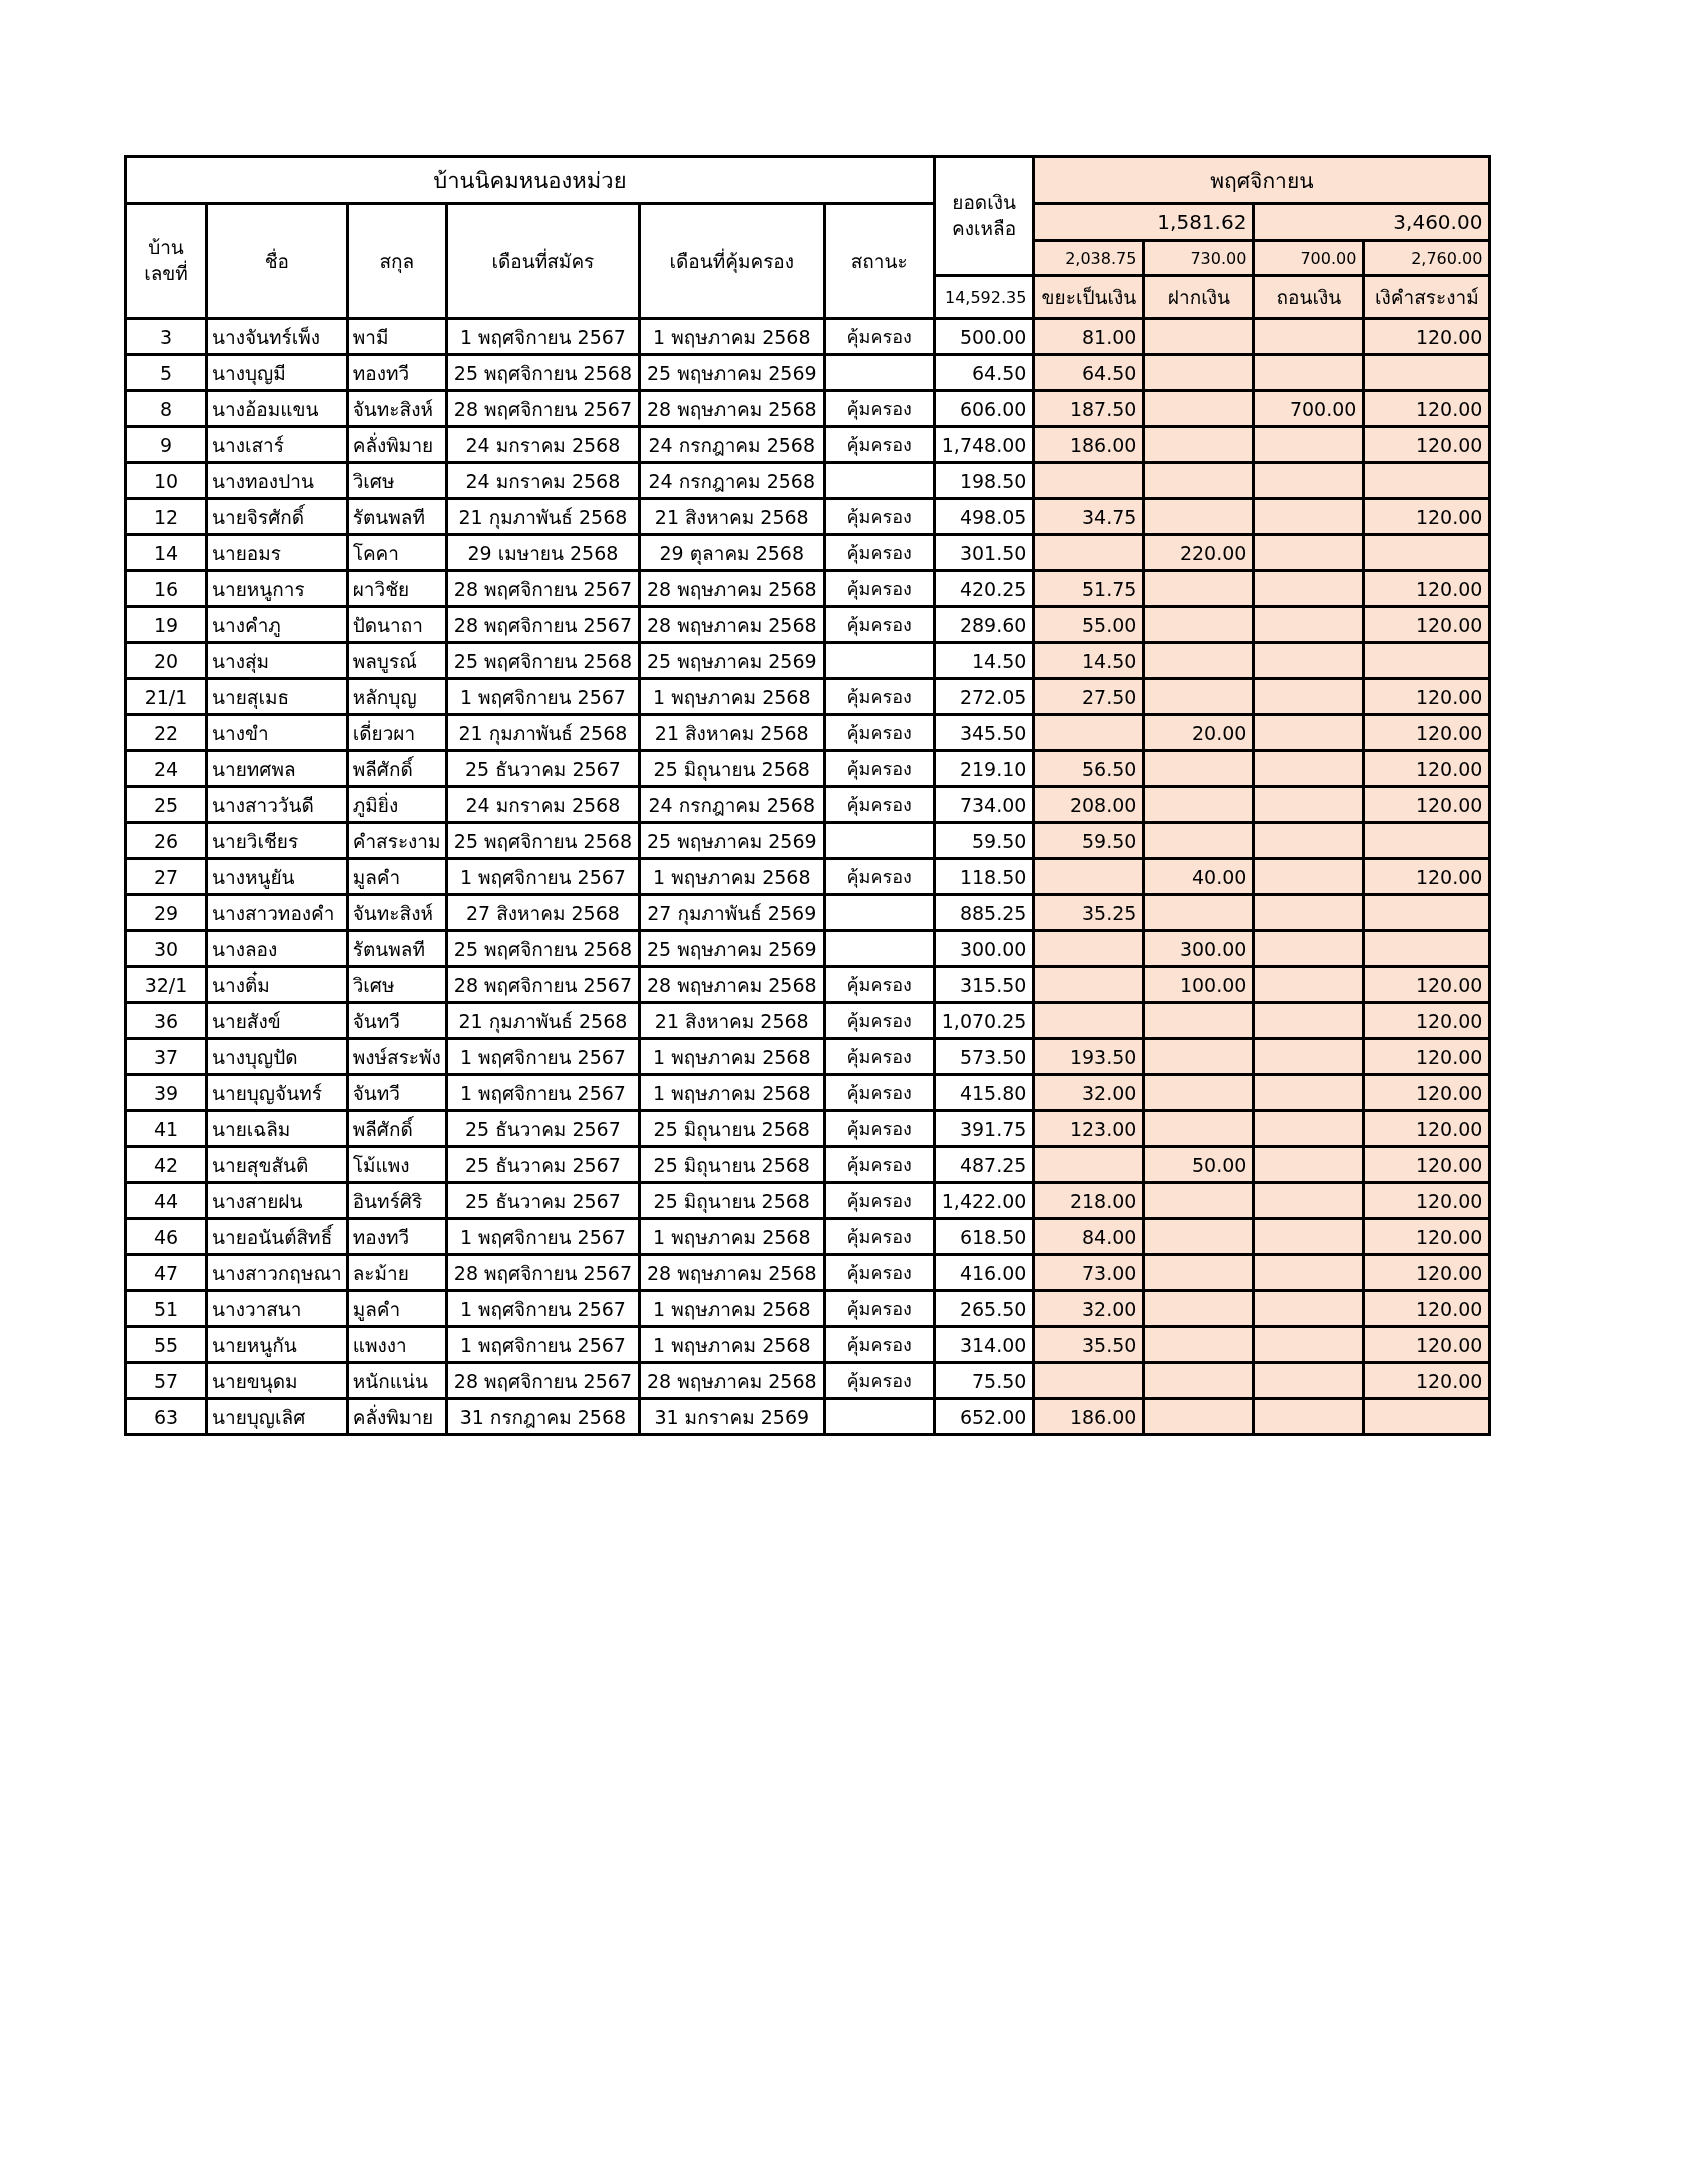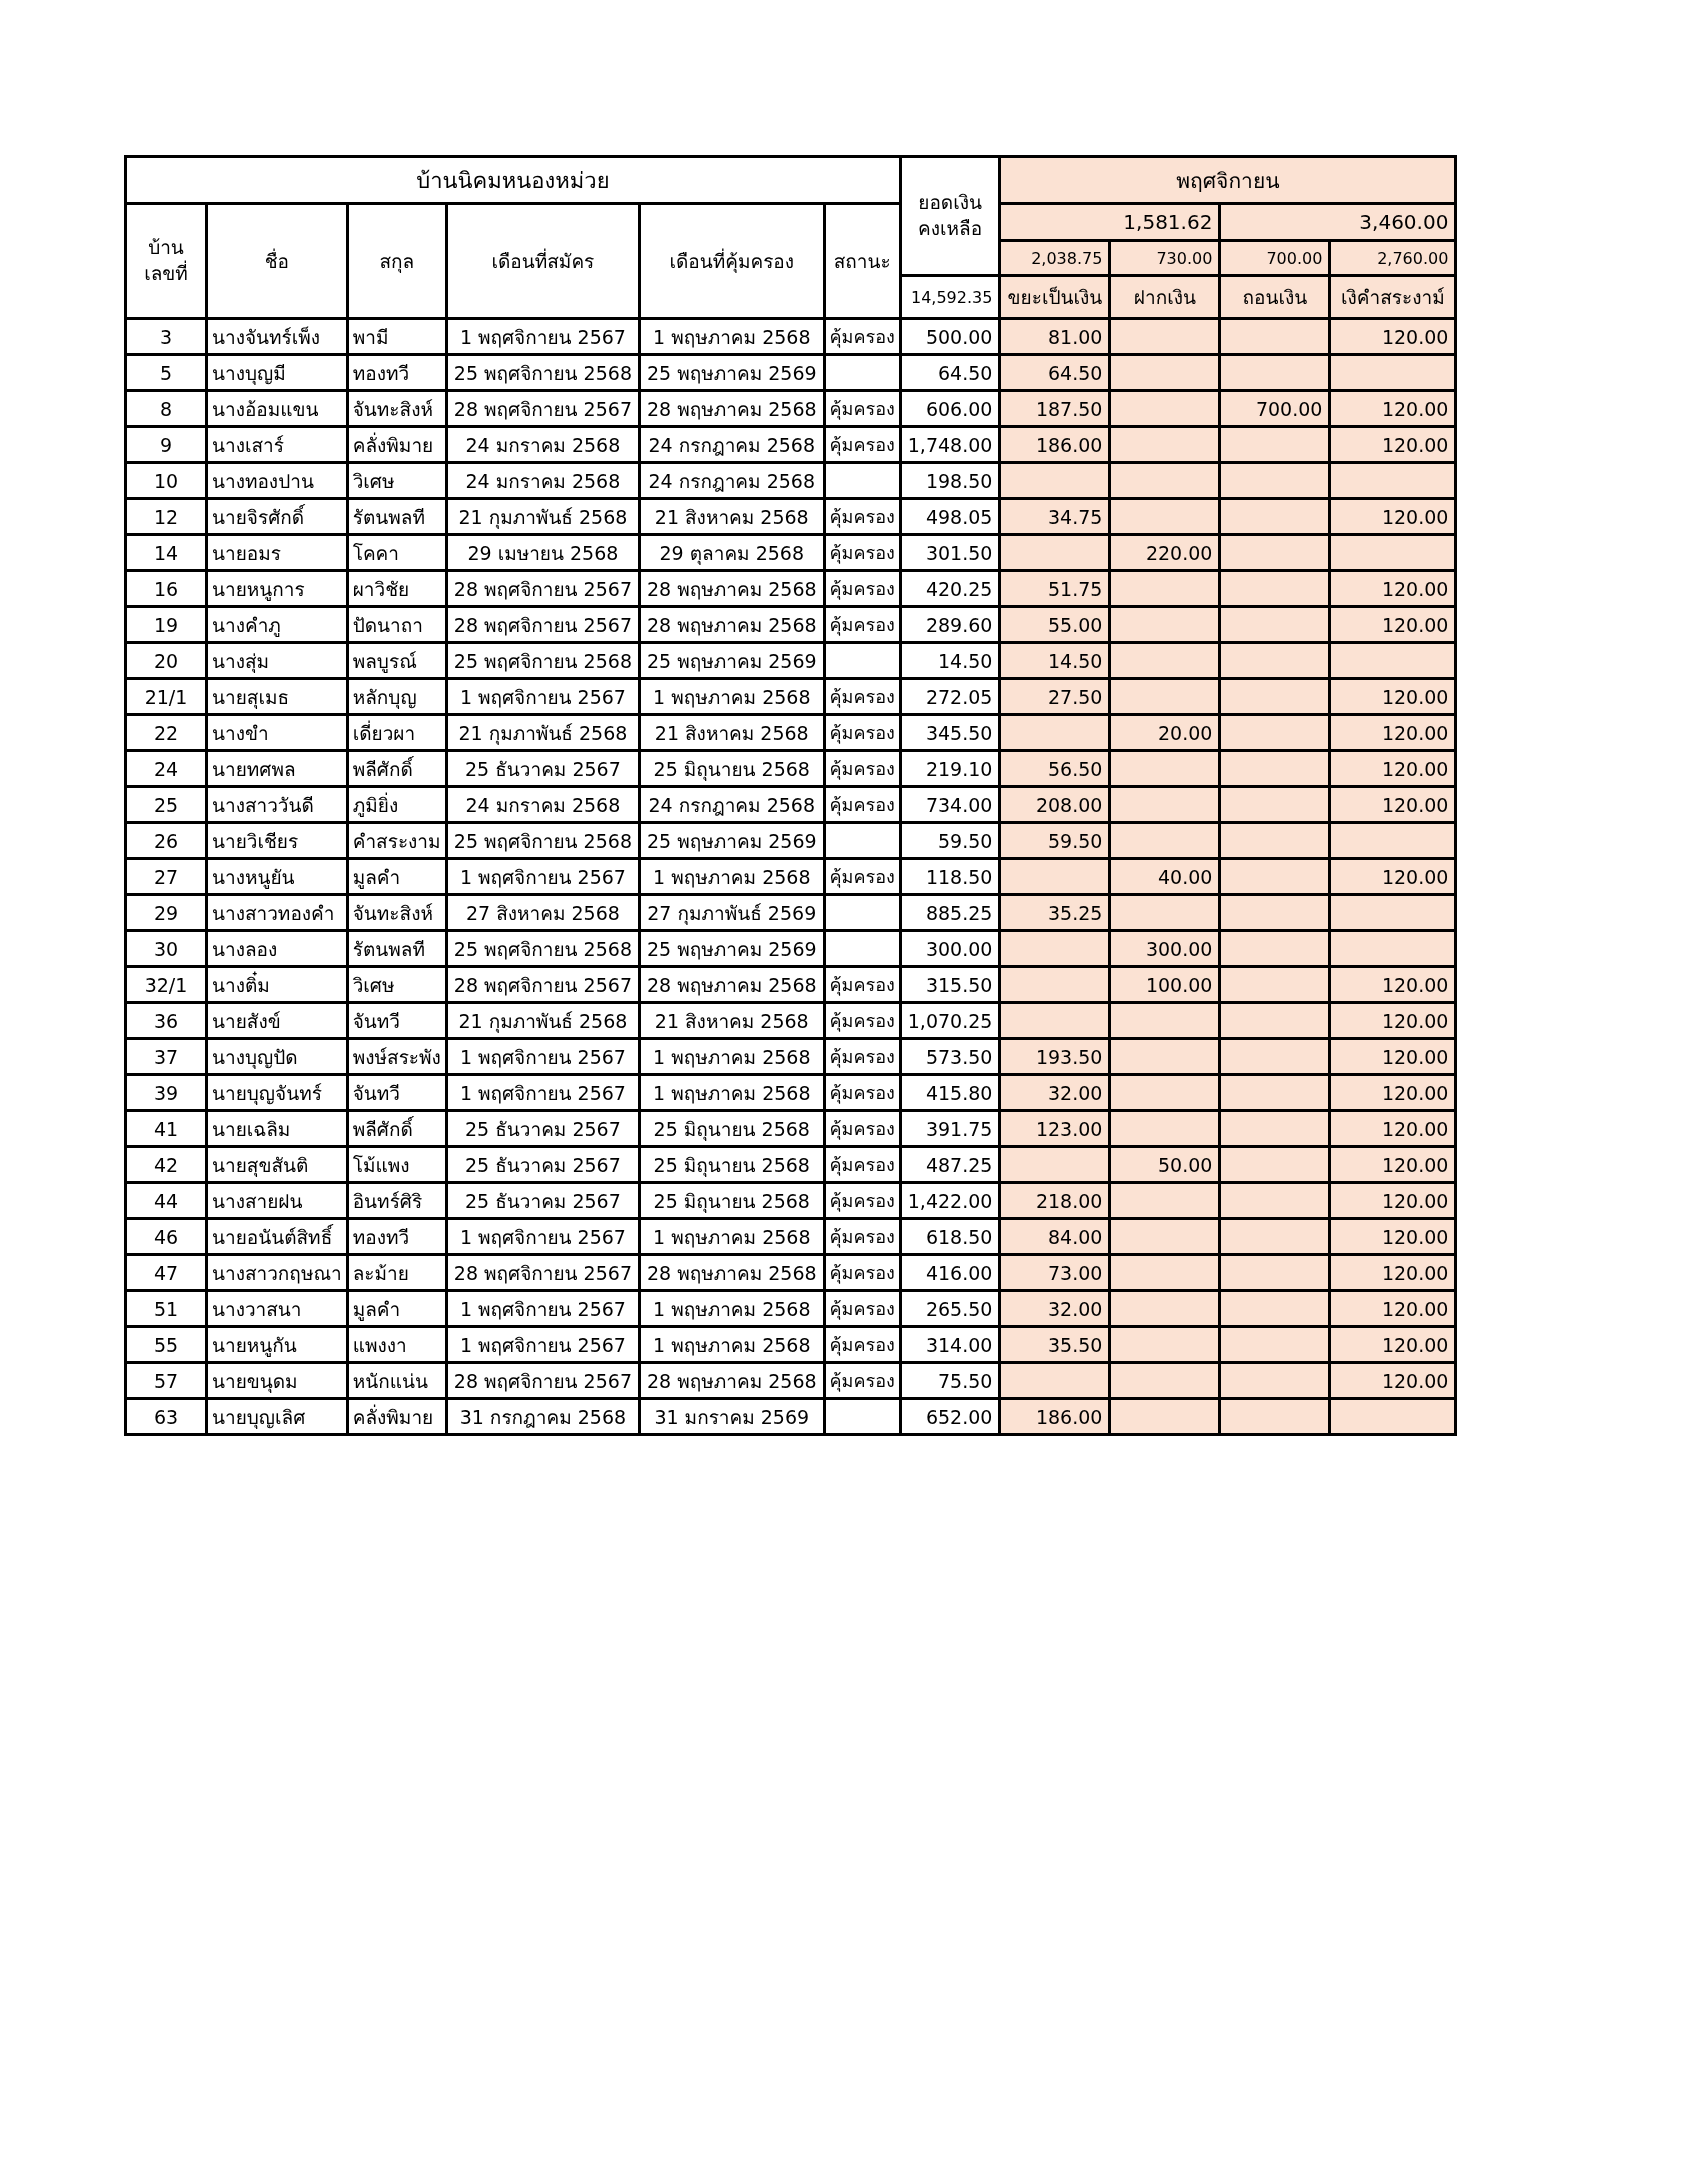--- a/index.html
+++ b/index.html
@@ -45,21 +45,21 @@
   .collabel     { font-size:19px; font-weight:bold;font-family:Liberation Serif, serif; }
   .colhead      { font-size:19px; font-weight:bold; }
   .balance-head { font-size:19px; font-weight:bold; line-height:2.3; }
   .balance-total{ font-size:16px; }
   .two-line     { line-height:1.35; }
 
   tbody td { font-size:19px; }
   td.c-house  { text-align:center; }
   td.c-first, td.c-last { text-align:left; padding:0 4px; }
   td.c-apply, td.c-cover { text-align:center; }
-  td.c-status { text-align:left; padding:0 4px; font-size:18px; }
+  td.c-status { text-align:left; padding:0 21px; font-size:18px; }
 </style>
 </head>
 <body>
 
 <div class="page">
   <table class="sheet">
     <colgroup>
       <col class="w-house">
         <col class="w-first">
         <col class="w-last">

